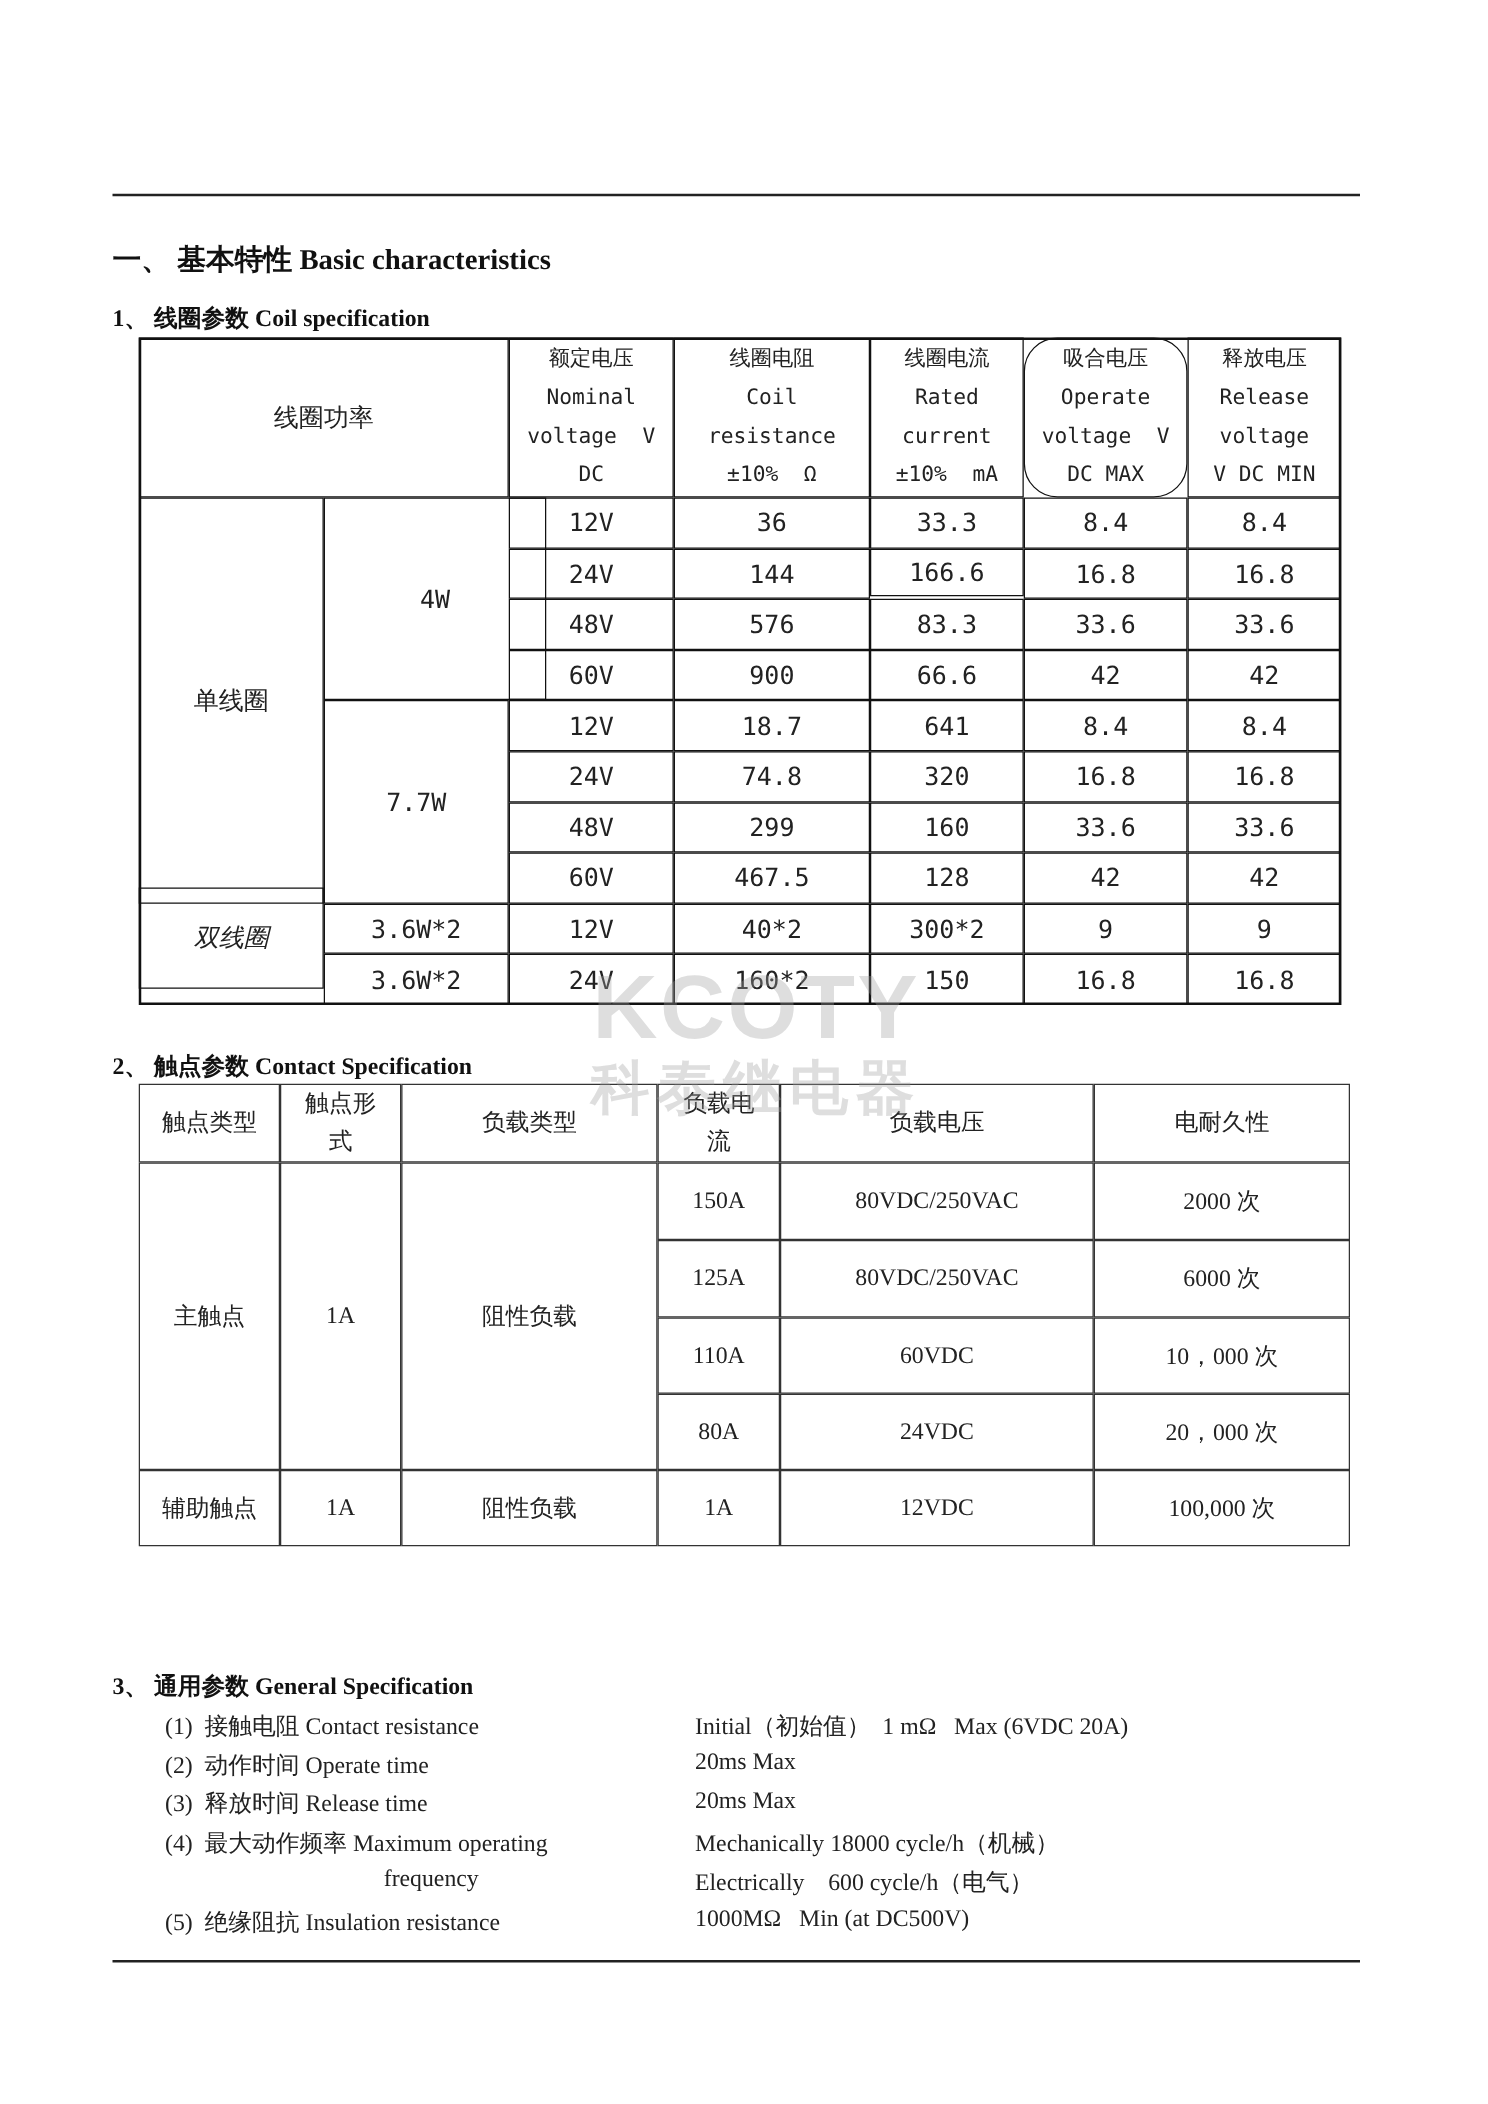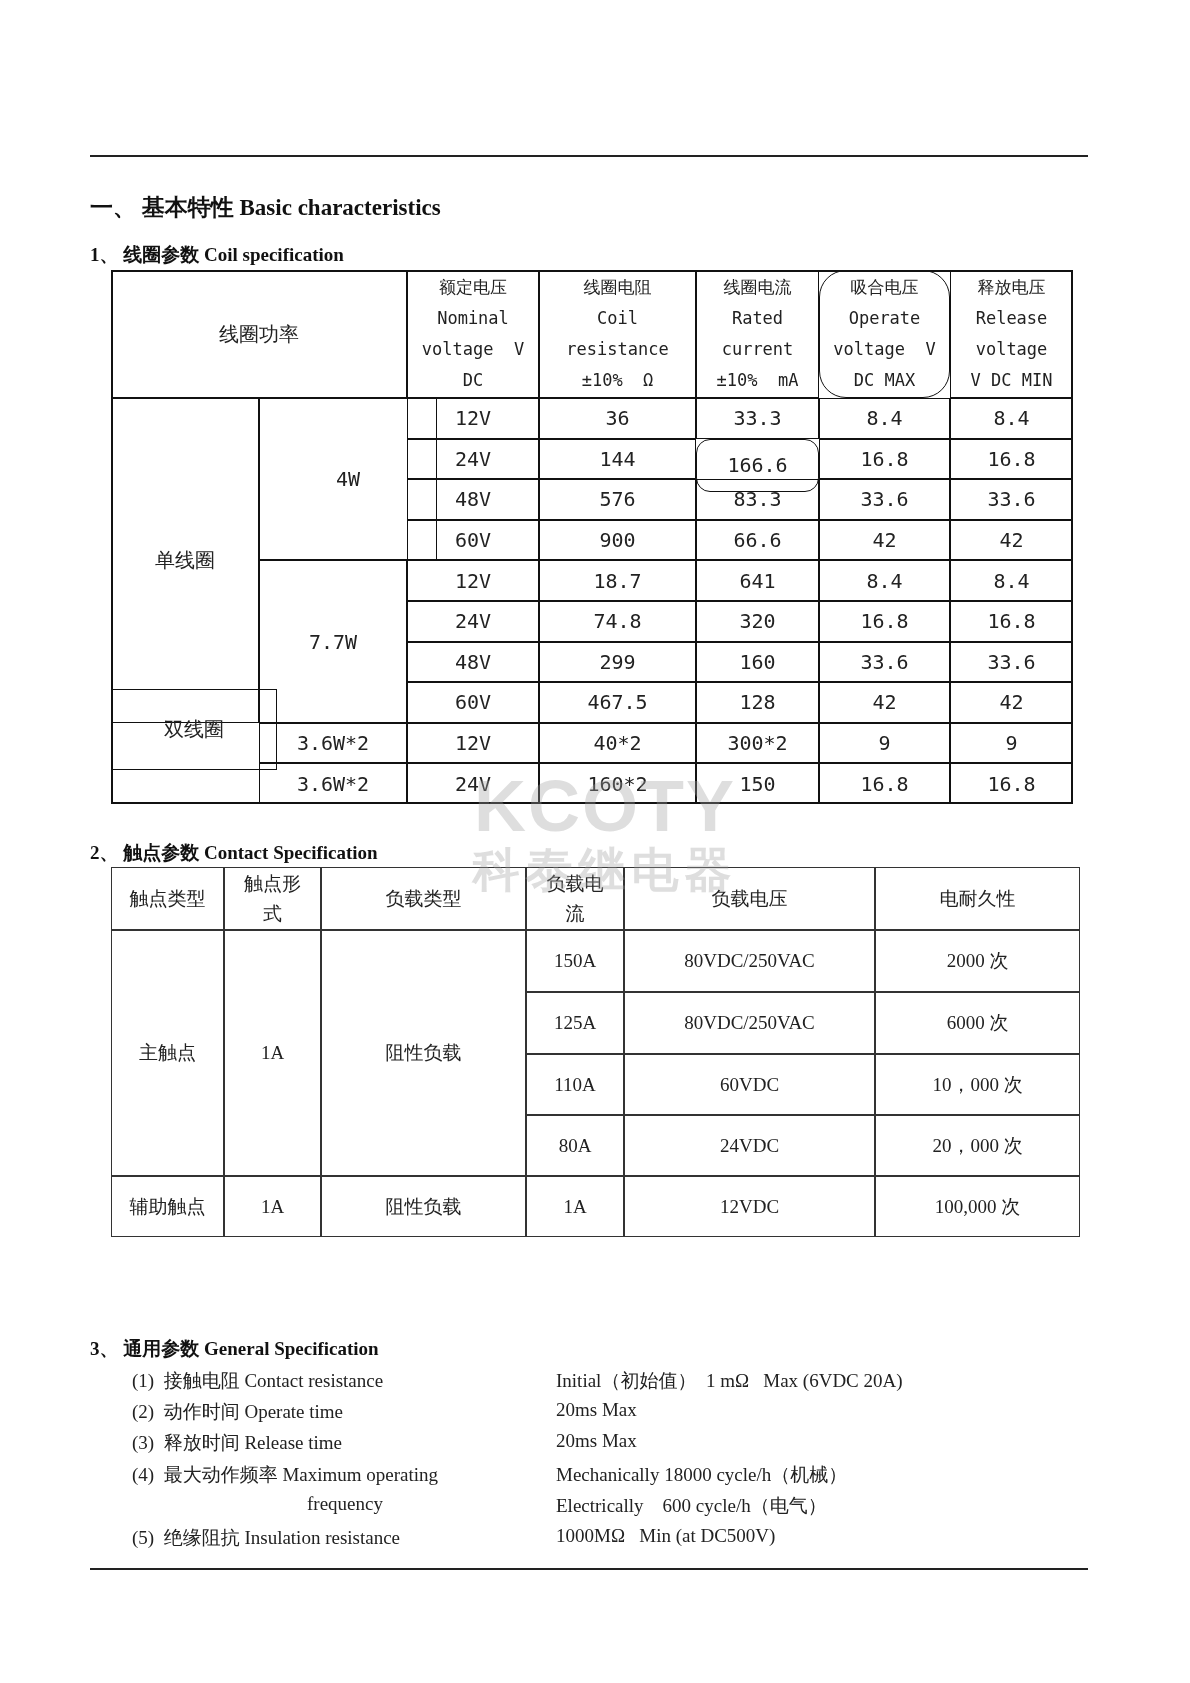--- a/index.html
+++ b/index.html
@@ -68,21 +68,21 @@
       <span>voltage</span>
       <span>V DC MIN</span>
     </div>
     <div class="cell" style="left: 407px; top: 398px; width: 132px; height: 40.6px;">12V</div>
     <div class="cell" style="left: 539px; top: 398px; width: 157px; height: 40.6px;">36</div>
     <div class="cell" style="left: 696px; top: 398px; width: 123px; height: 40.6px;">33.3</div>
     <div class="cell" style="left: 819px; top: 398px; width: 131px; height: 40.6px;">8.4</div>
     <div class="cell" style="left: 950px; top: 398px; width: 123px; height: 40.6px;">8.4</div>
     <div class="cell" style="left: 407px; top: 438.6px; width: 132px; height: 40.6px;">24V</div>
     <div class="cell" style="left: 539px; top: 438.6px; width: 157px; height: 40.6px;">144</div>
-    <div class="cell" style="left: 696px; top: 438.6px; width: 123px; height: 53px; border-radius: 14px;">166.6</div>
+    <div class="cell" style="left: 696px; top: 438.6px; width: 123px; height: 38px;">166.6</div>
     <div class="cell" style="left: 819px; top: 438.6px; width: 131px; height: 40.6px;">16.8</div>
     <div class="cell" style="left: 950px; top: 438.6px; width: 123px; height: 40.6px;">16.8</div>
     <div class="cell" style="left: 407px; top: 479.2px; width: 132px; height: 40.6px;">48V</div>
     <div class="cell" style="left: 539px; top: 479.2px; width: 157px; height: 40.6px;">576</div>
     <div class="cell" style="left: 696px; top: 479.2px; width: 123px; height: 40.6px;">83.3</div>
     <div class="cell" style="left: 819px; top: 479.2px; width: 131px; height: 40.6px;">33.6</div>
     <div class="cell" style="left: 950px; top: 479.2px; width: 123px; height: 40.6px;">33.6</div>
     <div class="cell" style="left: 407px; top: 519.8px; width: 132px; height: 40.6px;">60V</div>
     <div class="cell" style="left: 539px; top: 519.8px; width: 157px; height: 40.6px;">900</div>
     <div class="cell" style="left: 696px; top: 519.8px; width: 123px; height: 40.6px;">66.6</div>
@@ -116,21 +116,21 @@
     <div class="cell" style="left: 696px; top: 722.8px; width: 123px; height: 40.6px;">300*2</div>
     <div class="cell" style="left: 819px; top: 722.8px; width: 131px; height: 40.6px;">9</div>
     <div class="cell" style="left: 950px; top: 722.8px; width: 123px; height: 40.6px;">9</div>
     <div class="cell" style="left: 259px; top: 722.8px; width: 148px; height: 40.6px;">3.6W*2</div>
     <div class="cell" style="left: 407px; top: 763.4px; width: 132px; height: 40.6px;">24V</div>
     <div class="cell" style="left: 539px; top: 763.4px; width: 157px; height: 40.6px;">160*2</div>
     <div class="cell" style="left: 696px; top: 763.4px; width: 123px; height: 40.6px;">150</div>
     <div class="cell" style="left: 819px; top: 763.4px; width: 131px; height: 40.6px;">16.8</div>
     <div class="cell" style="left: 950px; top: 763.4px; width: 123px; height: 40.6px;">16.8</div>
     <div class="cell" style="left: 259px; top: 763.4px; width: 148px; height: 40.6px;">3.6W*2</div>
-    <div class="cell" style="left: 111px; top: 689px; width: 166px; height: 81.2px;">双线圈</div>
+    <div class="cell" style="left: 111px; top: 710px; width: 148px; height: 81.2px; font-style: italic;">双线圈</div>
     <div class="coil-frame" style="height: 534px;"></div>
   </div>
 
 <div class="h2" style="top:840px;">2、 触点参数 Contact Specification</div>
 
 <div class="contact" id="contact">
     <div class="cell two" style="left: 111px; top: 867px; width: 113px; height: 63px;">
       <span>触点类型</span>
     </div>
     <div class="cell two" style="left: 224px; top: 867px; width: 97px; height: 63px;">

